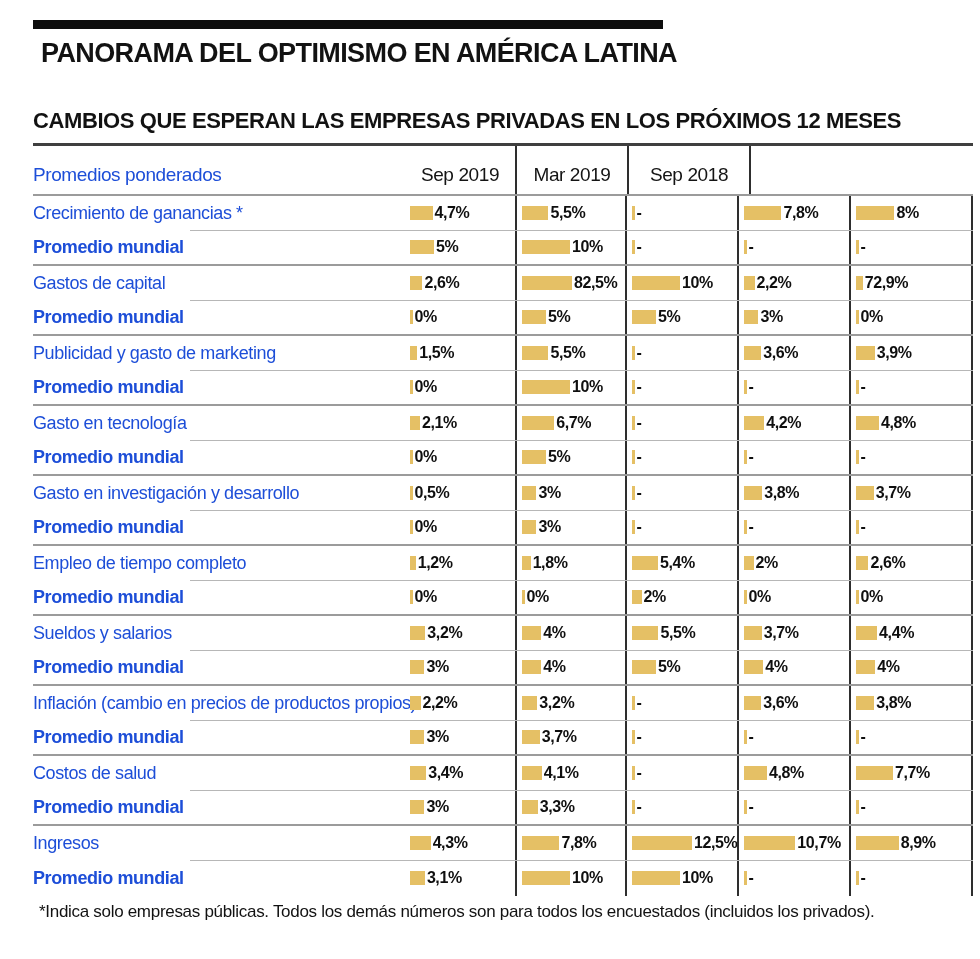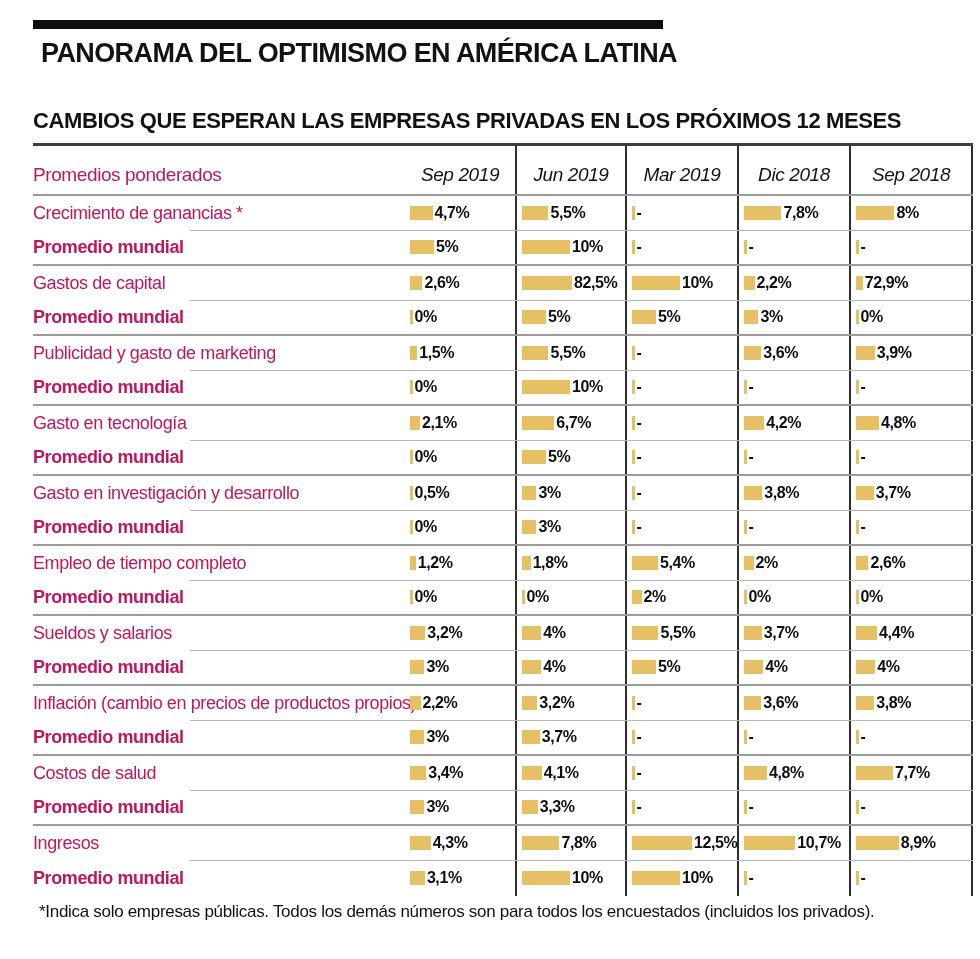--- a/index.html
+++ b/index.html
@@ -22,37 +22,37 @@
     margin:40px 0 10px 0;line-height:1.1;color:#121212;white-space:nowrap;
   }
 
   .table{width:940px;border-top:3px solid #3f3f3f;}
 
   .row{display:flex;align-items:center;height:35px;position:relative;box-sizing:border-box;}
   .thead{display:flex;align-items:flex-end;height:50px;border-bottom:2px solid #9b9b9b;box-sizing:border-box;}
 
   .label-cell{
     width:372px;flex:0 0 372px;white-space:nowrap;
-    font-size:18px;letter-spacing:-0.4px;color:#be185d;
+    font-size:18px;letter-spacing:-0.4px;color:#1d4ed8;
     box-sizing:border-box;
   }
   .thead .label-cell{font-size:19px;padding-bottom:8px;}
   .world-row .label-cell{font-weight:bold;font-size:18px;}
 
   .data-cell{
     display:flex;align-items:center;height:100%;
     width:110px;flex:0 0 auto;box-sizing:border-box;padding-left:5px;
   }
   .data-cell.col2,.data-cell.col3{width:112px;}
   .data-cell.col4{width:124px;}
   .data-cell.col1,.data-cell.col2,.data-cell.col3,.data-cell.col4{border-left:2px solid #2e2e2e;}
   .data-cell.col4{border-right:2px solid #2e2e2e;}
 
   .head-cell{justify-content:center;align-items:flex-end;padding-bottom:8px;padding-left:0;}
-  .head-cell span{font-size:19px;letter-spacing:-0.4px;color:#141414;font-style:italic;}
+  .head-cell span{font-size:19px;letter-spacing:-0.4px;color:#141414;}
 
   .bar{height:14px;flex:0 0 auto;}
   .val{
     font-weight:bold;font-size:16px;letter-spacing:-0.4px;
     margin-left:2px;white-space:nowrap;color:#0f0f0f;
   }
 
   .world-row{border-bottom:2px solid #9b9b9b;}
   .world-row.last-row{border-bottom:none;}
   .inner-sep{position:absolute;left:157px;right:0;bottom:0;height:1px;background:#b7b7b7;}
@@ -70,29 +70,23 @@
   <h1 class="title">PANORAMA DEL OPTIMISMO EN AMÉRICA LATINA</h1>
   <h2 class="subtitle">CAMBIOS QUE ESPERAN LAS EMPRESAS PRIVADAS EN LOS PRÓXIMOS 12 MESES</h2>
 
   <div class="table">
     <div class="thead" id="head-row">
       <div class="label-cell">Promedios ponderados</div>
 
     <div class="data-cell head-cell col0">
           <span>Sep 2019</span>
         </div>
-        <div class="data-cell head-cell col1">
-          <span>Jun 2019</span>
-        </div>
         <div class="data-cell head-cell col2">
           <span>Mar 2019</span>
         </div>
-        <div class="data-cell head-cell col3">
-          <span>Dic 2018</span>
-        </div>
         <div class="data-cell head-cell col4">
           <span>Sep 2018</span>
         </div>
       </div>
     <div id="table-body">
         <div class="row category-row">
           <div class="label-cell">Crecimiento de ganancias *</div>
           <div class="data-cell col0">
             <div class="bar" style="width: 22.56px; background: rgb(229, 192, 101);"></div>
             <span class="val">4,7%</span>

